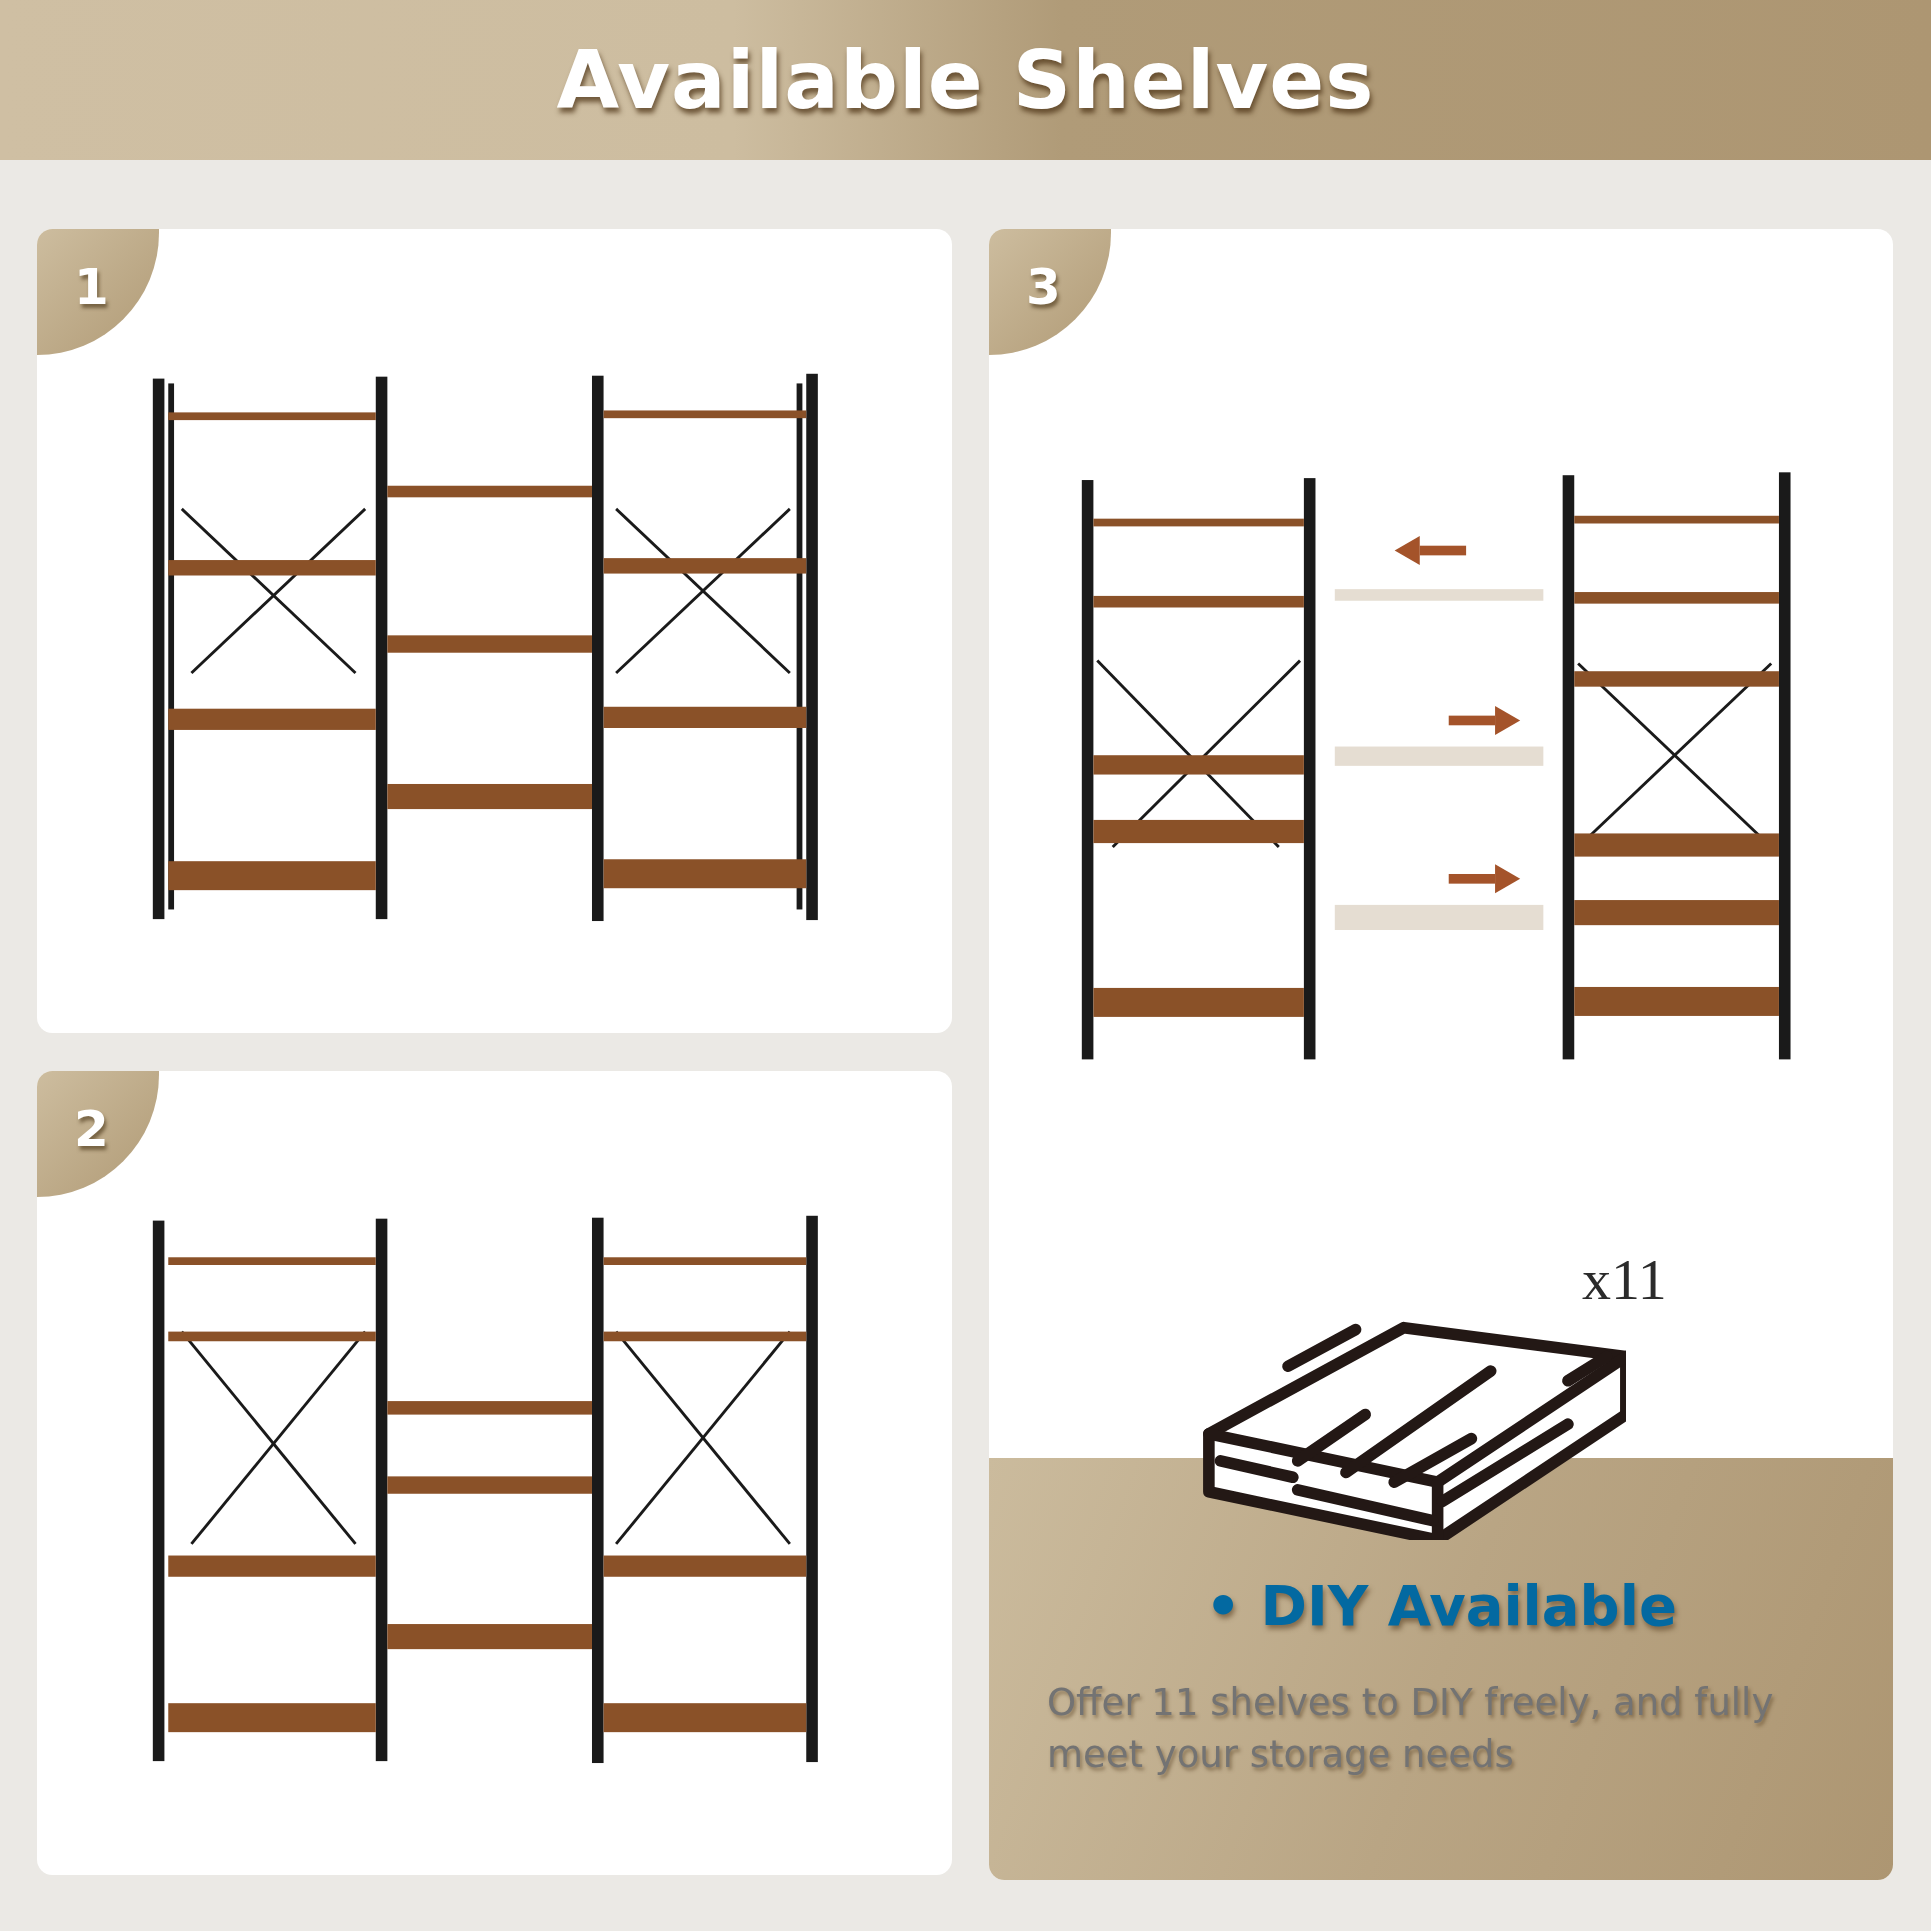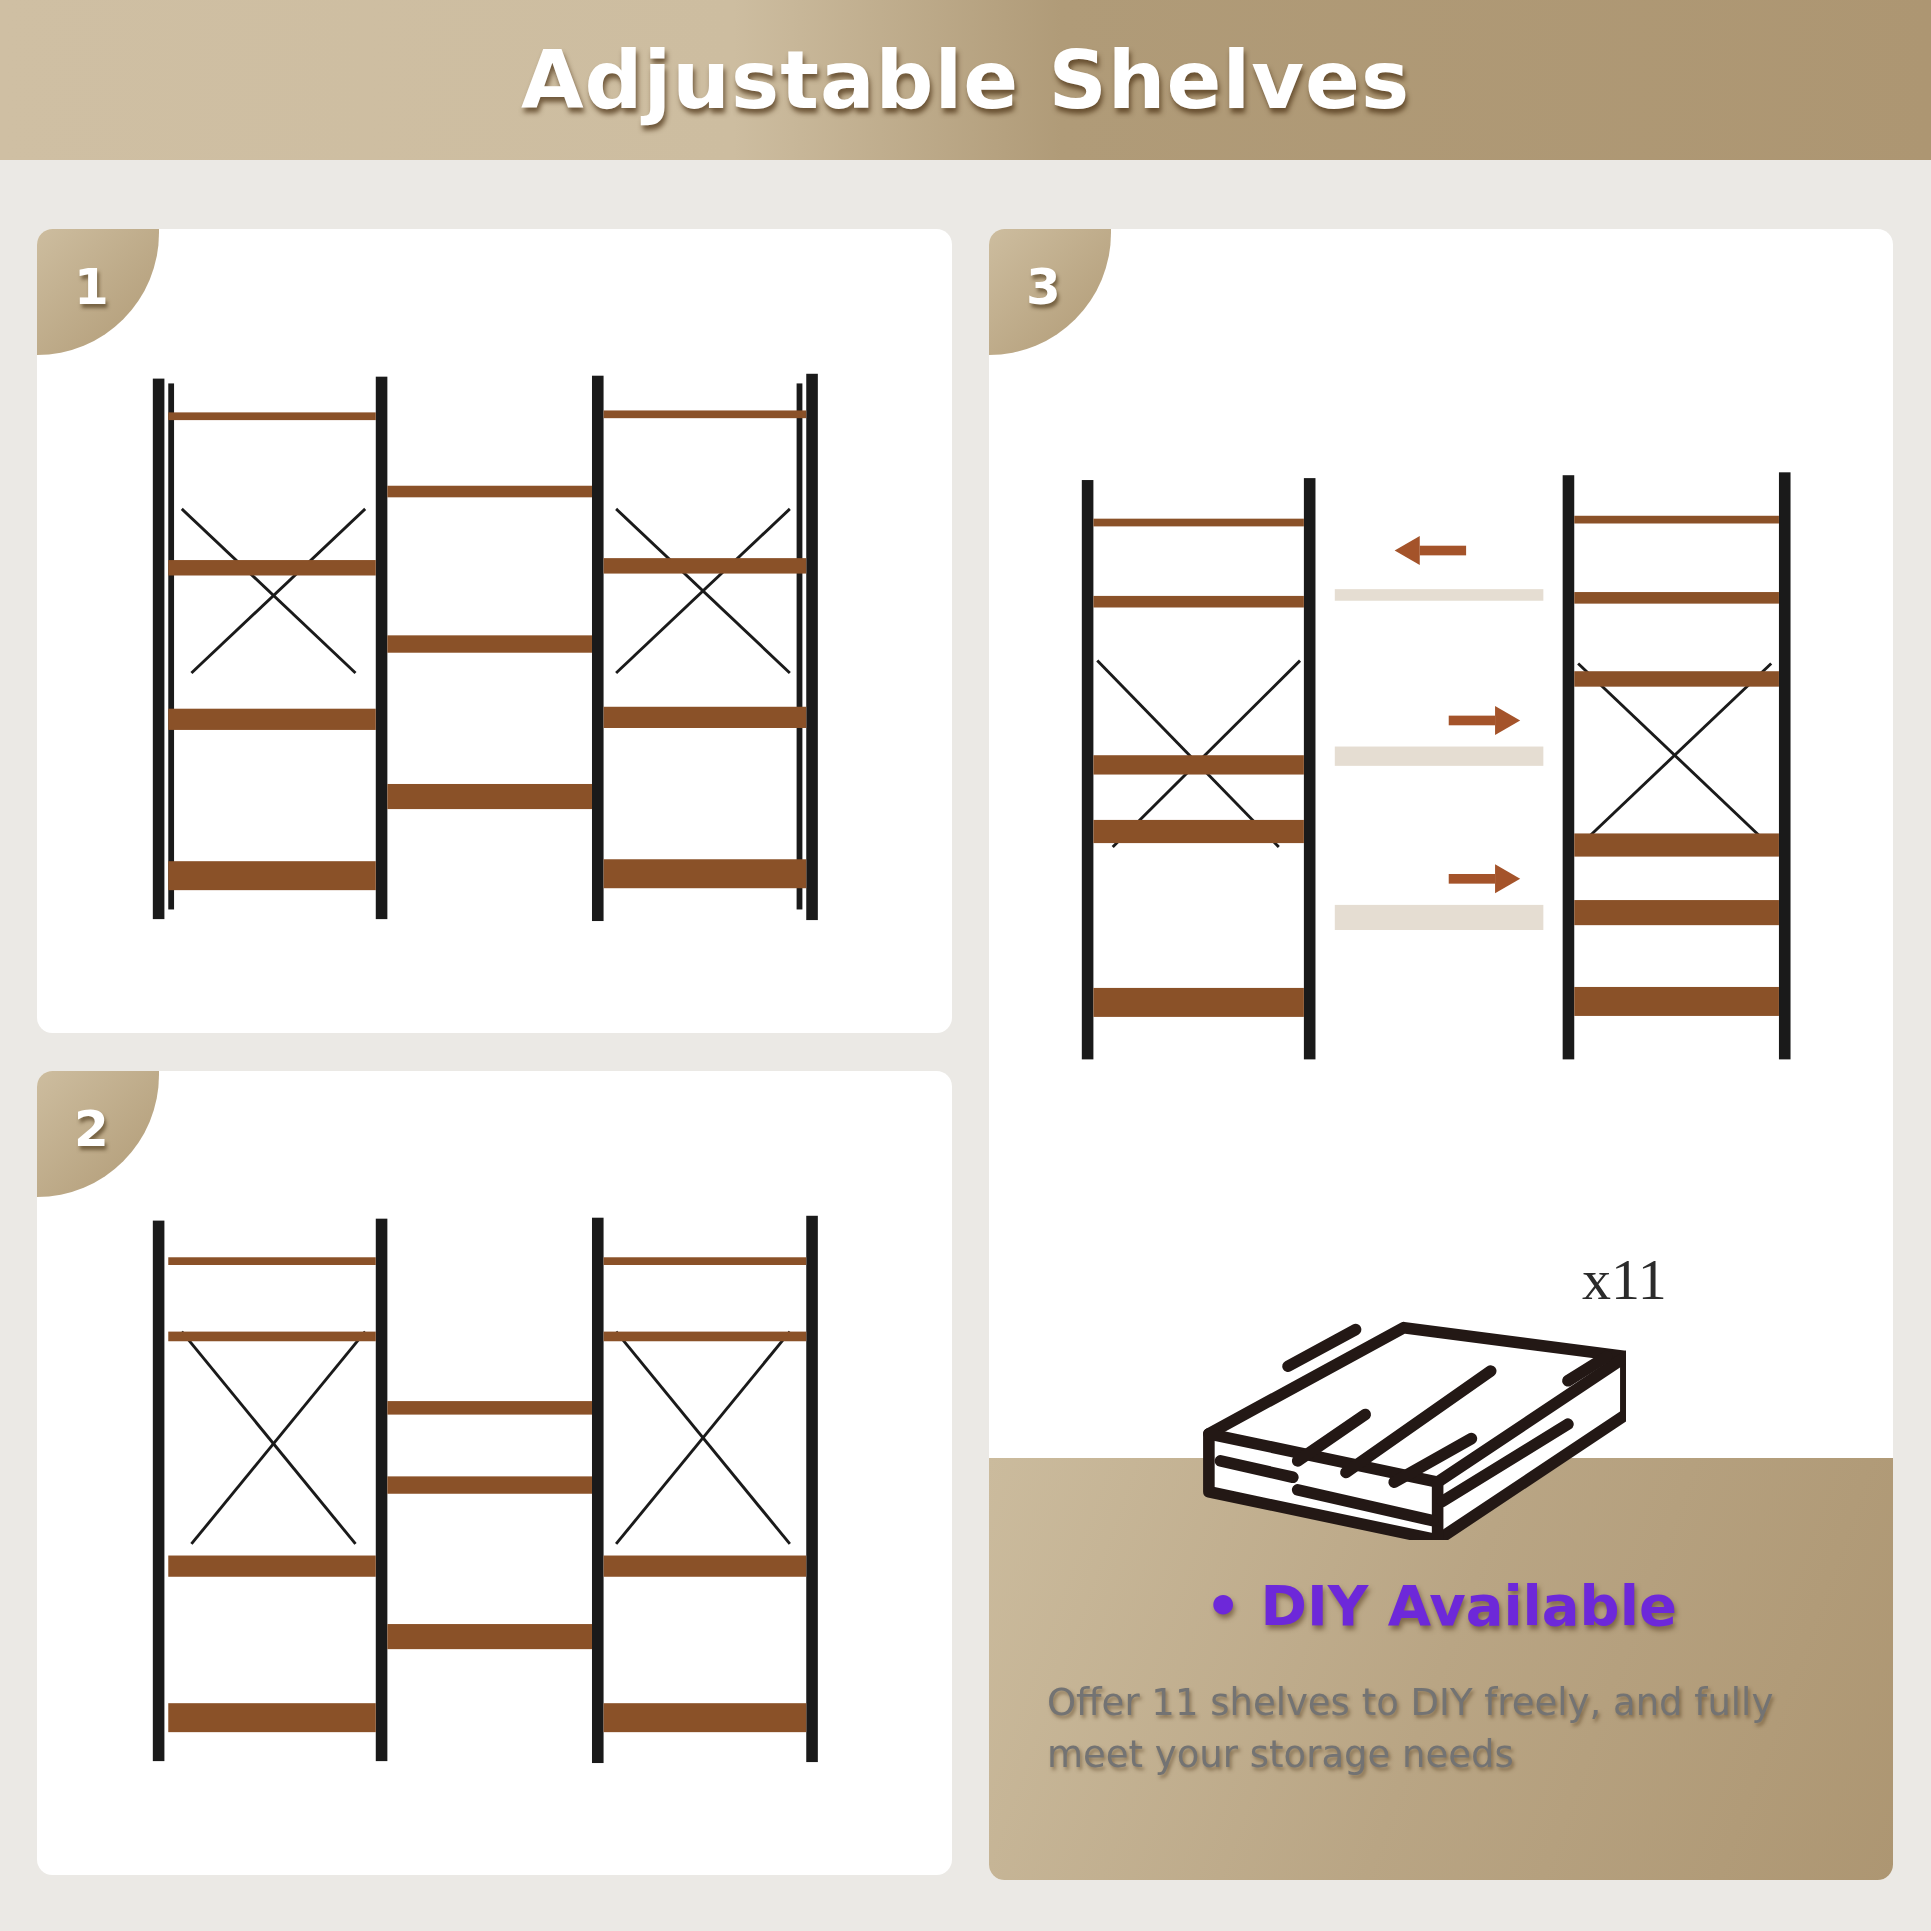--- a/index.html
+++ b/index.html
@@ -13,31 +13,31 @@
   .p1{left:37px;top:229px;width:915px;height:804px;}
   .p2{left:37px;top:1071px;width:915px;height:804px;}
   .p3{left:989px;top:229px;width:904px;height:1651px;}
   .badge{position:absolute;left:0;top:0;width:122px;height:126px;
     background:linear-gradient(135deg,#cdbd9f,#b09a75);border-radius:0 0 122px 0;}
   .badge span{position:absolute;left:37px;top:29px;color:#fff;font-size:50px;font-weight:bold;
     text-shadow:1.9px 3.9px 3.9px rgba(70,50,20,.6);}
   .diy-band{position:absolute;left:0;top:1229px;width:904px;height:422px;
     background:linear-gradient(110deg,#cbbb9d 0%,#b9a584 50%,#ad9672 100%);}
   .x11{position:absolute;left:593px;top:1017px;font-size:58px;color:#2b2b2b;font-family:Liberation Serif, serif;}
-  .diy-title{position:absolute;left:0;width:904px;top:1344px;text-align:center;color:#6d28d9;font-size:56px;font-weight:bold;
+  .diy-title{position:absolute;left:0;width:904px;top:1344px;text-align:center;color:#0369a1;font-size:56px;font-weight:bold;
     text-shadow:1.9px 3.9px 4.8px rgba(80,55,25,.55);}
   .diy-text{position:absolute;left:58px;width:788px;top:1448px;text-align:left;color:#737373;font-size:37px;line-height:52px;
     text-shadow:1.9px 2.9px 3.9px rgba(80,55,25,.5);}
   svg{position:absolute;}
 </style>
 </head>
 <body>
 
 <div class="header">
-  <h1>Adjustable Shelves</h1>
+  <h1>Available Shelves</h1>
 </div>
 
 <div class="panel p1">
   <div class="badge">
       <span>1</span>
     </div>
   <svg width="915" height="804" viewBox="0 0 948 833">
     <g fill="#1a1a1a">
       <rect x="120" y="155" width="12" height="560"></rect>
         <rect x="351" y="153" width="12" height="562"></rect>

